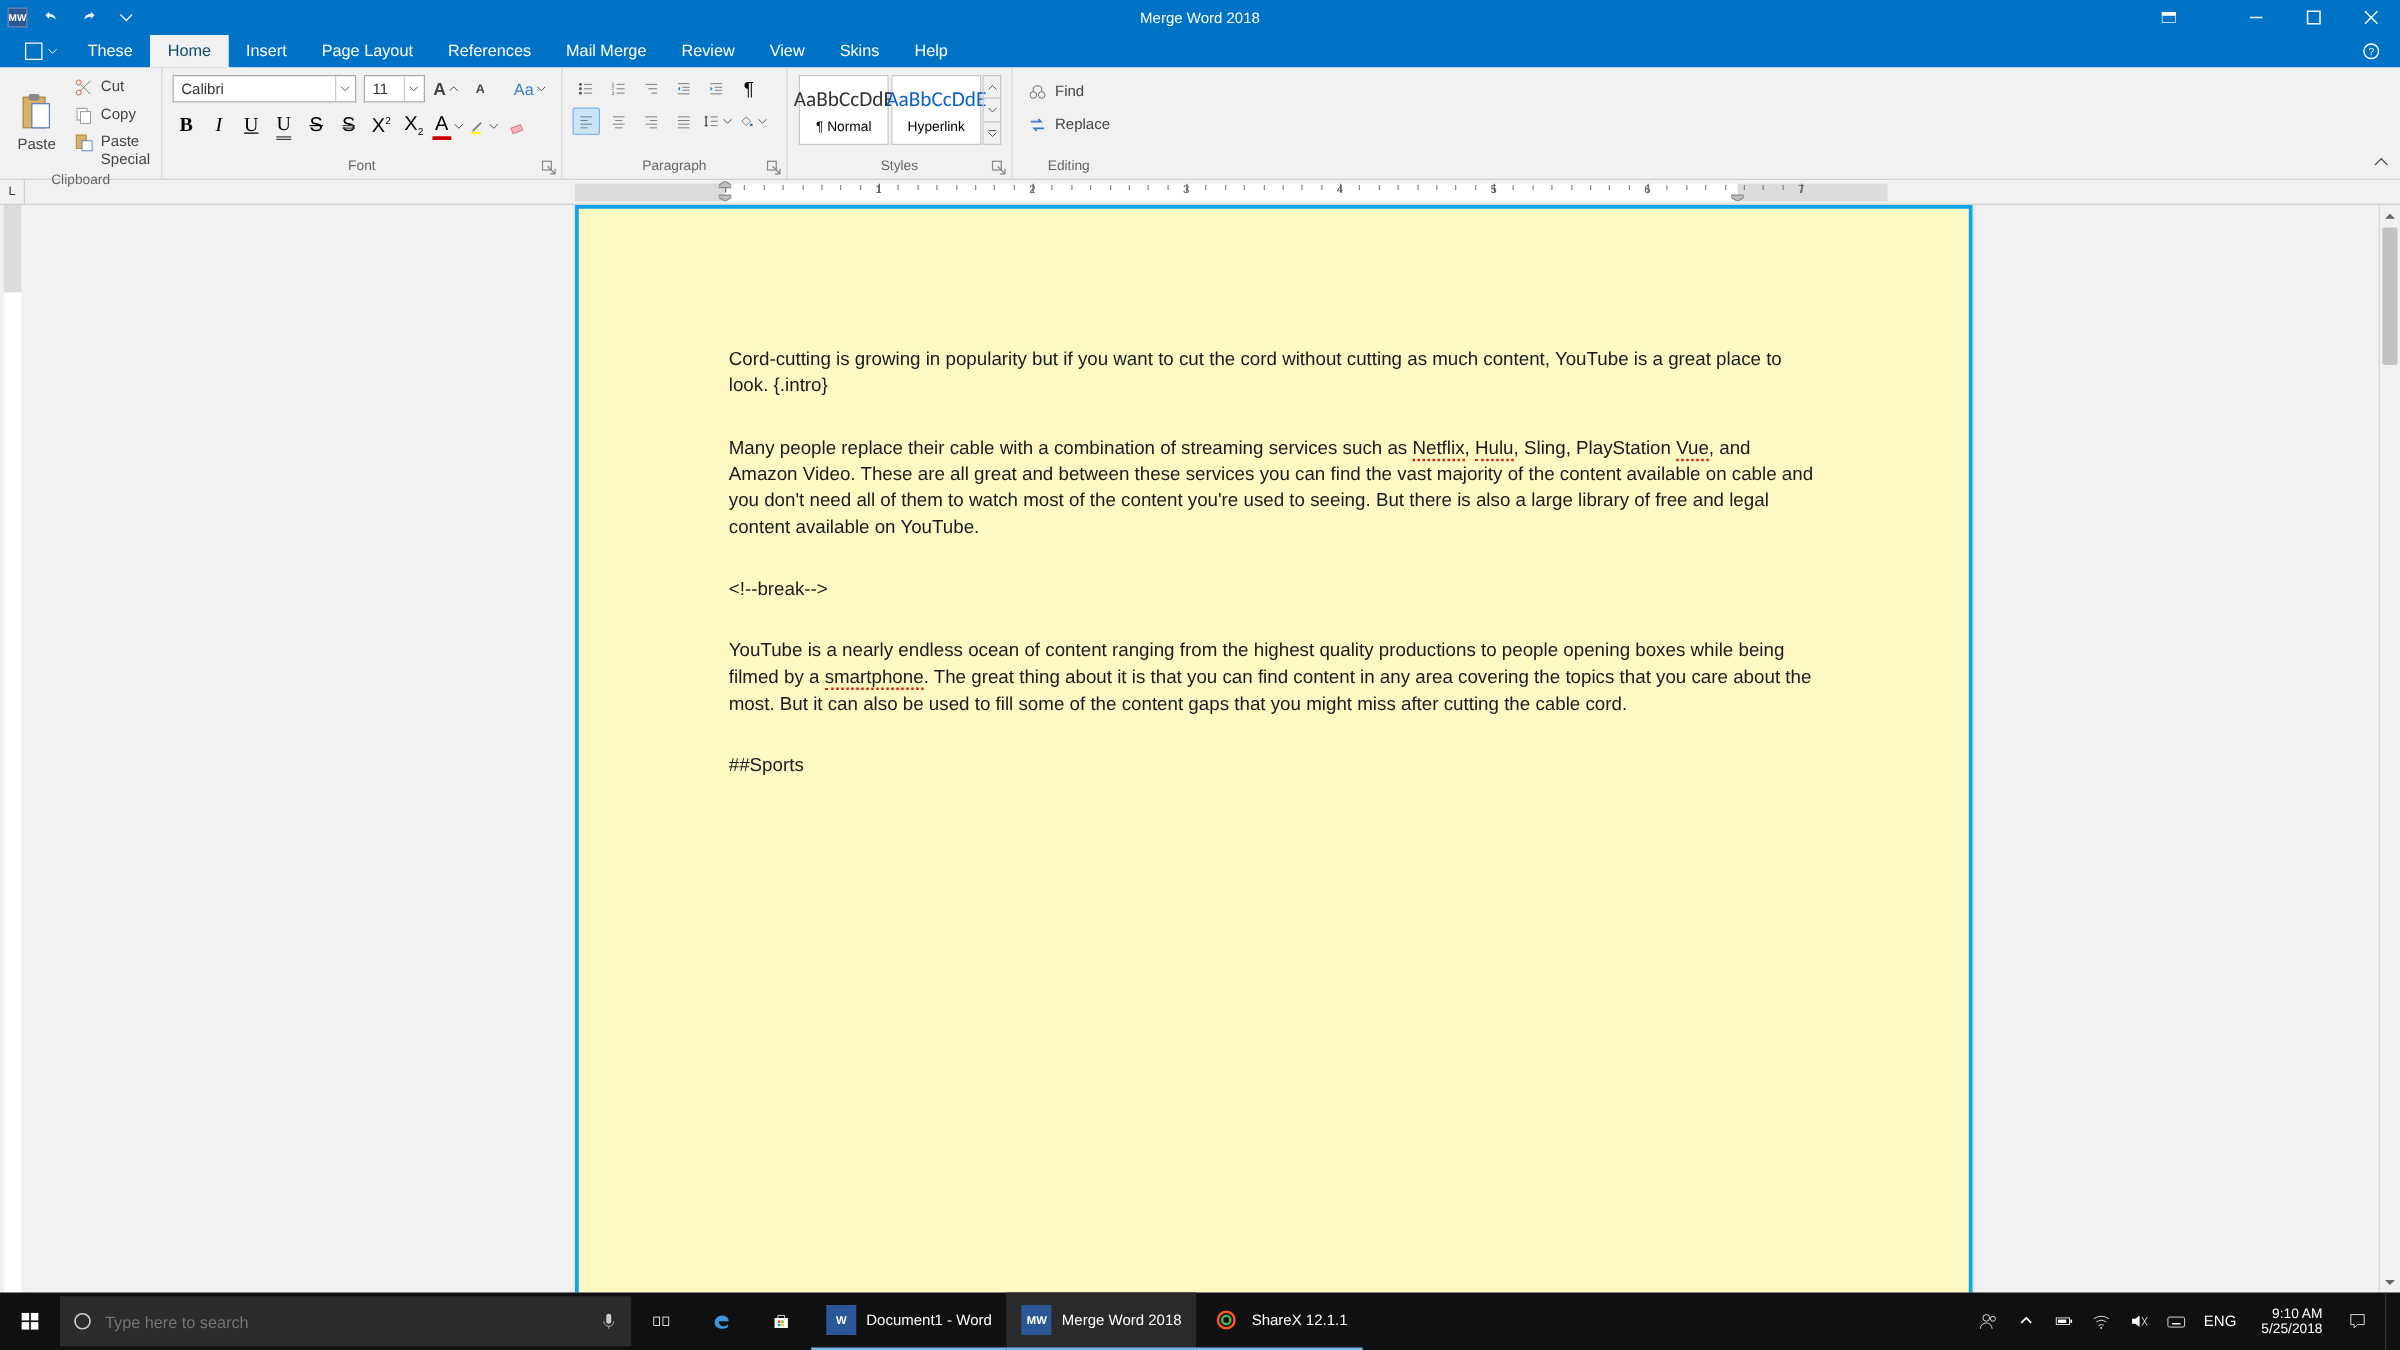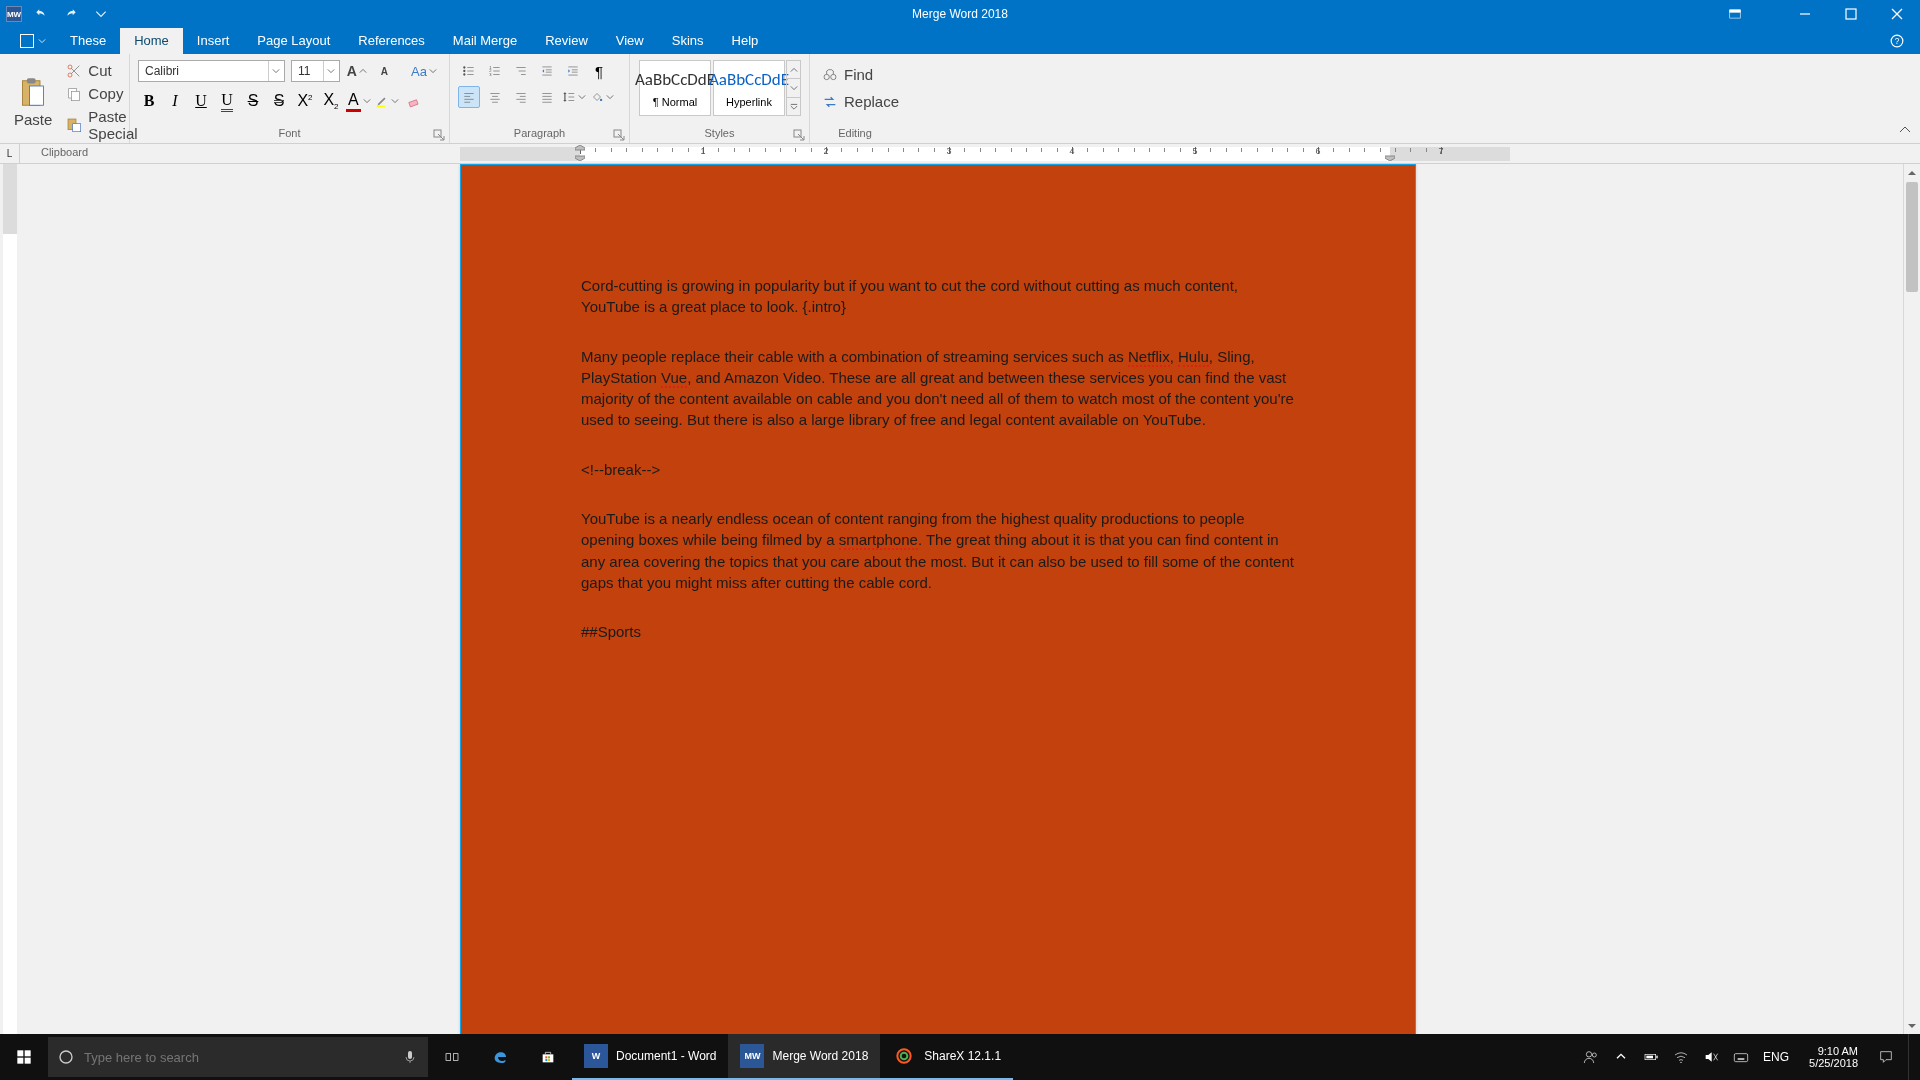--- a/index.html
+++ b/index.html
@@ -28,21 +28,21 @@
 .help-right svg { width:14px; height:14px; fill:#fff; }
 
 
 .ribbon { height: 90px; background: #f1f1f1; border-bottom: 1px solid #d0d0d0; display: flex; position:relative; }
 .group { border-right: 1px solid #d8d8d8; padding: 4px 8px 0 8px; display: flex; flex-direction: column; height: 100%; position:relative; }
 .group .body { flex: 1; display: flex; }
 .group .label { text-align: center; font-size: 11px; color: #666; padding: 2px 0; height: 18px; }
 .group .launcher { position: absolute; right: 4px; bottom: 4px; width: 12px; height: 12px; }
 .group .launcher svg { width: 12px; height: 12px; stroke: #888; fill: none; }
 
-.btn { display: flex; align-items: center; gap: 6px; font-size: 15px; color: #444; padding: 2px 4px; }
+.btn { display: flex; gap: 6px; font-size: 12px; color: #444; padding: 2px 4px; }
 .icon16 { width: 16px; height: 16px; display: inline-flex; align-items: center; justify-content: center; }
 .icon16 svg { width: 16px; height: 16px; }
 
 
 .clip-left { display:flex; flex-direction:column; align-items:center; justify-content:center; padding: 4px 6px 0 2px; }
 .clip-left .paste-icon { width:28px; height:32px; }
 .clip-left .paste-icon svg { width:28px; height:32px; }
 .clip-right { display:flex; flex-direction:column; gap:2px; padding-top:2px; }
 
 
@@ -85,33 +85,33 @@
 .hruler .num { position:absolute; top:2px; font-size:9px; color:#555; transform:translateX(-50%); }
 .hruler .indent { position:absolute; top:1px; }
 .hruler .indent svg { width:10px; height:16px; }
 
 
 .docwrap { position:absolute; top: 164px; left:0; right:0; bottom: 46px; background:#f1f1f1; display:flex; }
 .vruler { width:20px; background:#f1f1f1; border-right:0; position:relative; }
 .vruler .shade { position:absolute; left:3px; width:14px; background:#dcdcdc; }
 .vruler .white { position:absolute; left:3px; width:14px; background:#fff; }
 .canvas { flex:1; overflow:hidden; position:relative; }
-.page { position:absolute; left: 440px; top: 0; width: 956px; min-height: 900px; background:#c2410c; border:1px solid #0ea5e9; box-shadow: 0 0 3px rgba(0,0,0,.15); }
+.page { position:absolute; left: 440px; top: 0; width: 1118px; min-height: 900px; background:#fef9c3; border:3px solid #0ea5e9; box-shadow: 0 0 3px rgba(0,0,0,.15); }
 .page-content { padding: 110px 120px 40px 120px; font-family: Calibri, "Segoe UI", sans-serif; font-size: 15px; color:#1b1b1b; line-height:1.42; }
 .page-content p { margin-bottom: 28px; }
 .spellerr { border-bottom: 2px dotted #d21; }
 .vscroll { position:absolute; right:0; top:0; bottom:0; width:17px; background:#f1f1f1; border-left:1px solid #d8d8d8; }
 .vscroll .thumb { position:absolute; left:2px; right:2px; background:#c2c2c2; border-radius:2px; }
 .vscroll .arrow { position:absolute; left:0; right:0; height:17px; display:flex; align-items:center; justify-content:center; }
 .vscroll .arrow svg { width:10px; height:10px; fill:#666; }
 
 
 .taskbar { position:absolute; left:0; right:0; bottom:0; height:46px; background:#101010; display:flex; align-items:center; color:#fff; font-size:12px; }
 .taskbar .start { width:48px; height:100%; display:flex; align-items:center; justify-content:center; }
-.taskbar .search { height:40px; margin:3px 0 3px 0; background:#2b2b2b; display:flex; align-items:center; padding:16px 10px; width:380px; gap:10px; color:#ccc; }
+.taskbar .search { height:40px; margin:3px 0 3px 0; background:#2b2b2b; display:flex; align-items:center; padding:16px 10px; width:457px; gap:10px; color:#ccc; }
 .taskbar .search input { background:transparent; border:none; outline:none; color:#ccc; font-size:13px; flex:1; }
 .taskbar .tb { width:48px; height:100%; display:flex; align-items:center; justify-content:center; }
 .taskbar .app { height:100%; display:flex; align-items:center; gap:8px; padding:0 12px; border-bottom:2px solid transparent; }
 .taskbar .app.active { background:#2a2a2a; border-bottom:2px solid #76b9ed; }
 .taskbar .app.open { border-bottom:2px solid #76b9ed; }
 .taskbar .tray { margin-left:auto; display:flex; align-items:center; height:100%; gap:14px; padding-right:6px; }
 .taskbar .clock { text-align:right; line-height:1.1; font-size:11px; padding:0 6px; }
 .taskbar .showdesk { width:6px; height:100%; border-left:1px solid #333; }
 .taskbar svg { width:16px; height:16px; }
 .appicon { width:24px; height:24px; display:flex; align-items:center; justify-content:center; font-size:9px; font-weight:bold; }

